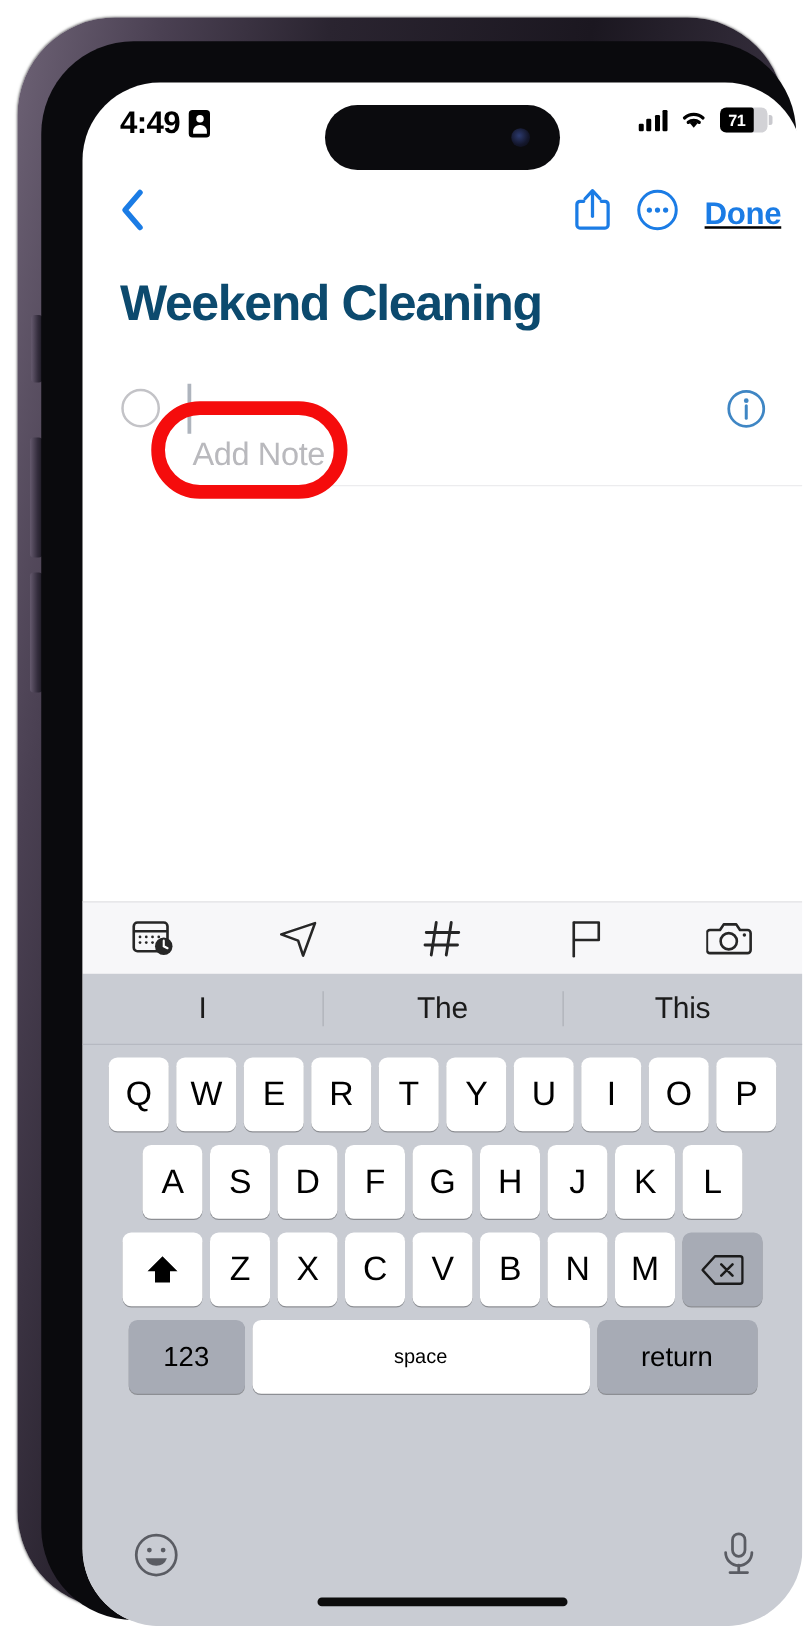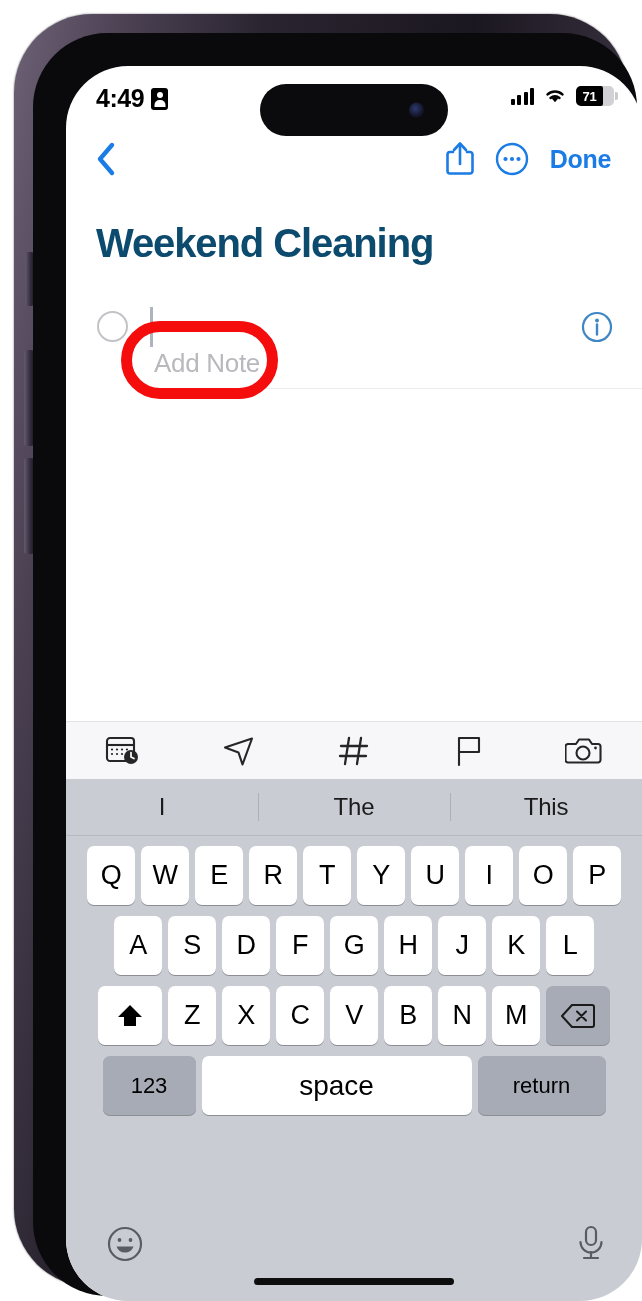--- a/index.html
+++ b/index.html
@@ -93,21 +93,21 @@
   }
   .island .cam{
     position:absolute; right:24px; top:50%; transform:translateY(-50%);
     width:15px; height:15px; border-radius:50%;
     background:radial-gradient(circle at 42% 40%,#2c3a6e 0%,#14172c 58%,#090a12 100%);
   }
 
   
   .navbar{
     position:absolute; left:0; top:62px; width:576px; height:62px;
-    display:flex; align-items:center; padding:0 29px 0 18px;
+    display:flex; align-items:flex-end; padding:0 15px 0 18px;text-decoration:underline;
   }
   .nav-back{ width:44px; height:44px; display:flex; align-items:center; justify-content:center; }
   .nav-spacer{ flex:1; }
   .nav-action{ width:52px; height:44px; display:flex; align-items:center; justify-content:center; }
   .nav-done{
     font-size:25px; font-weight:700; color:#1b7ce5; letter-spacing:-.3px;
     margin-left:10px; padding:4px 2px;
   }
 
   
@@ -195,21 +195,21 @@
   }
   .key-shift{ background:#fff; }
   .key-123{
     width:93px; height:59px; background:#a7abb5; border-radius:7px;
     display:flex; align-items:center; justify-content:center;
     font-size:22px; color:#000; box-shadow:0 1px 0 rgba(0,0,0,.30);
   }
   .key-space{
     width:270px; height:59px; background:#fff; border-radius:7px;
     display:flex; align-items:center; justify-content:center;
-    font-size:28px; color:#000; box-shadow:0 1px 0 rgba(0,0,0,.30);
+    font-size:16px; color:#000; box-shadow:0 1px 0 rgba(0,0,0,.30);
   }
   .key-return{
     width:128px; height:59px; background:#a7abb5; border-radius:7px;
     display:flex; align-items:center; justify-content:center;
     font-size:22px; color:#000; box-shadow:0 1px 0 rgba(0,0,0,.30);
   }
   .kb-bottom{
     position:absolute; left:0; bottom:0; width:576px; height:92px;
     display:flex; align-items:flex-start; justify-content:space-between;
     padding:16px 36px 0 40px;

